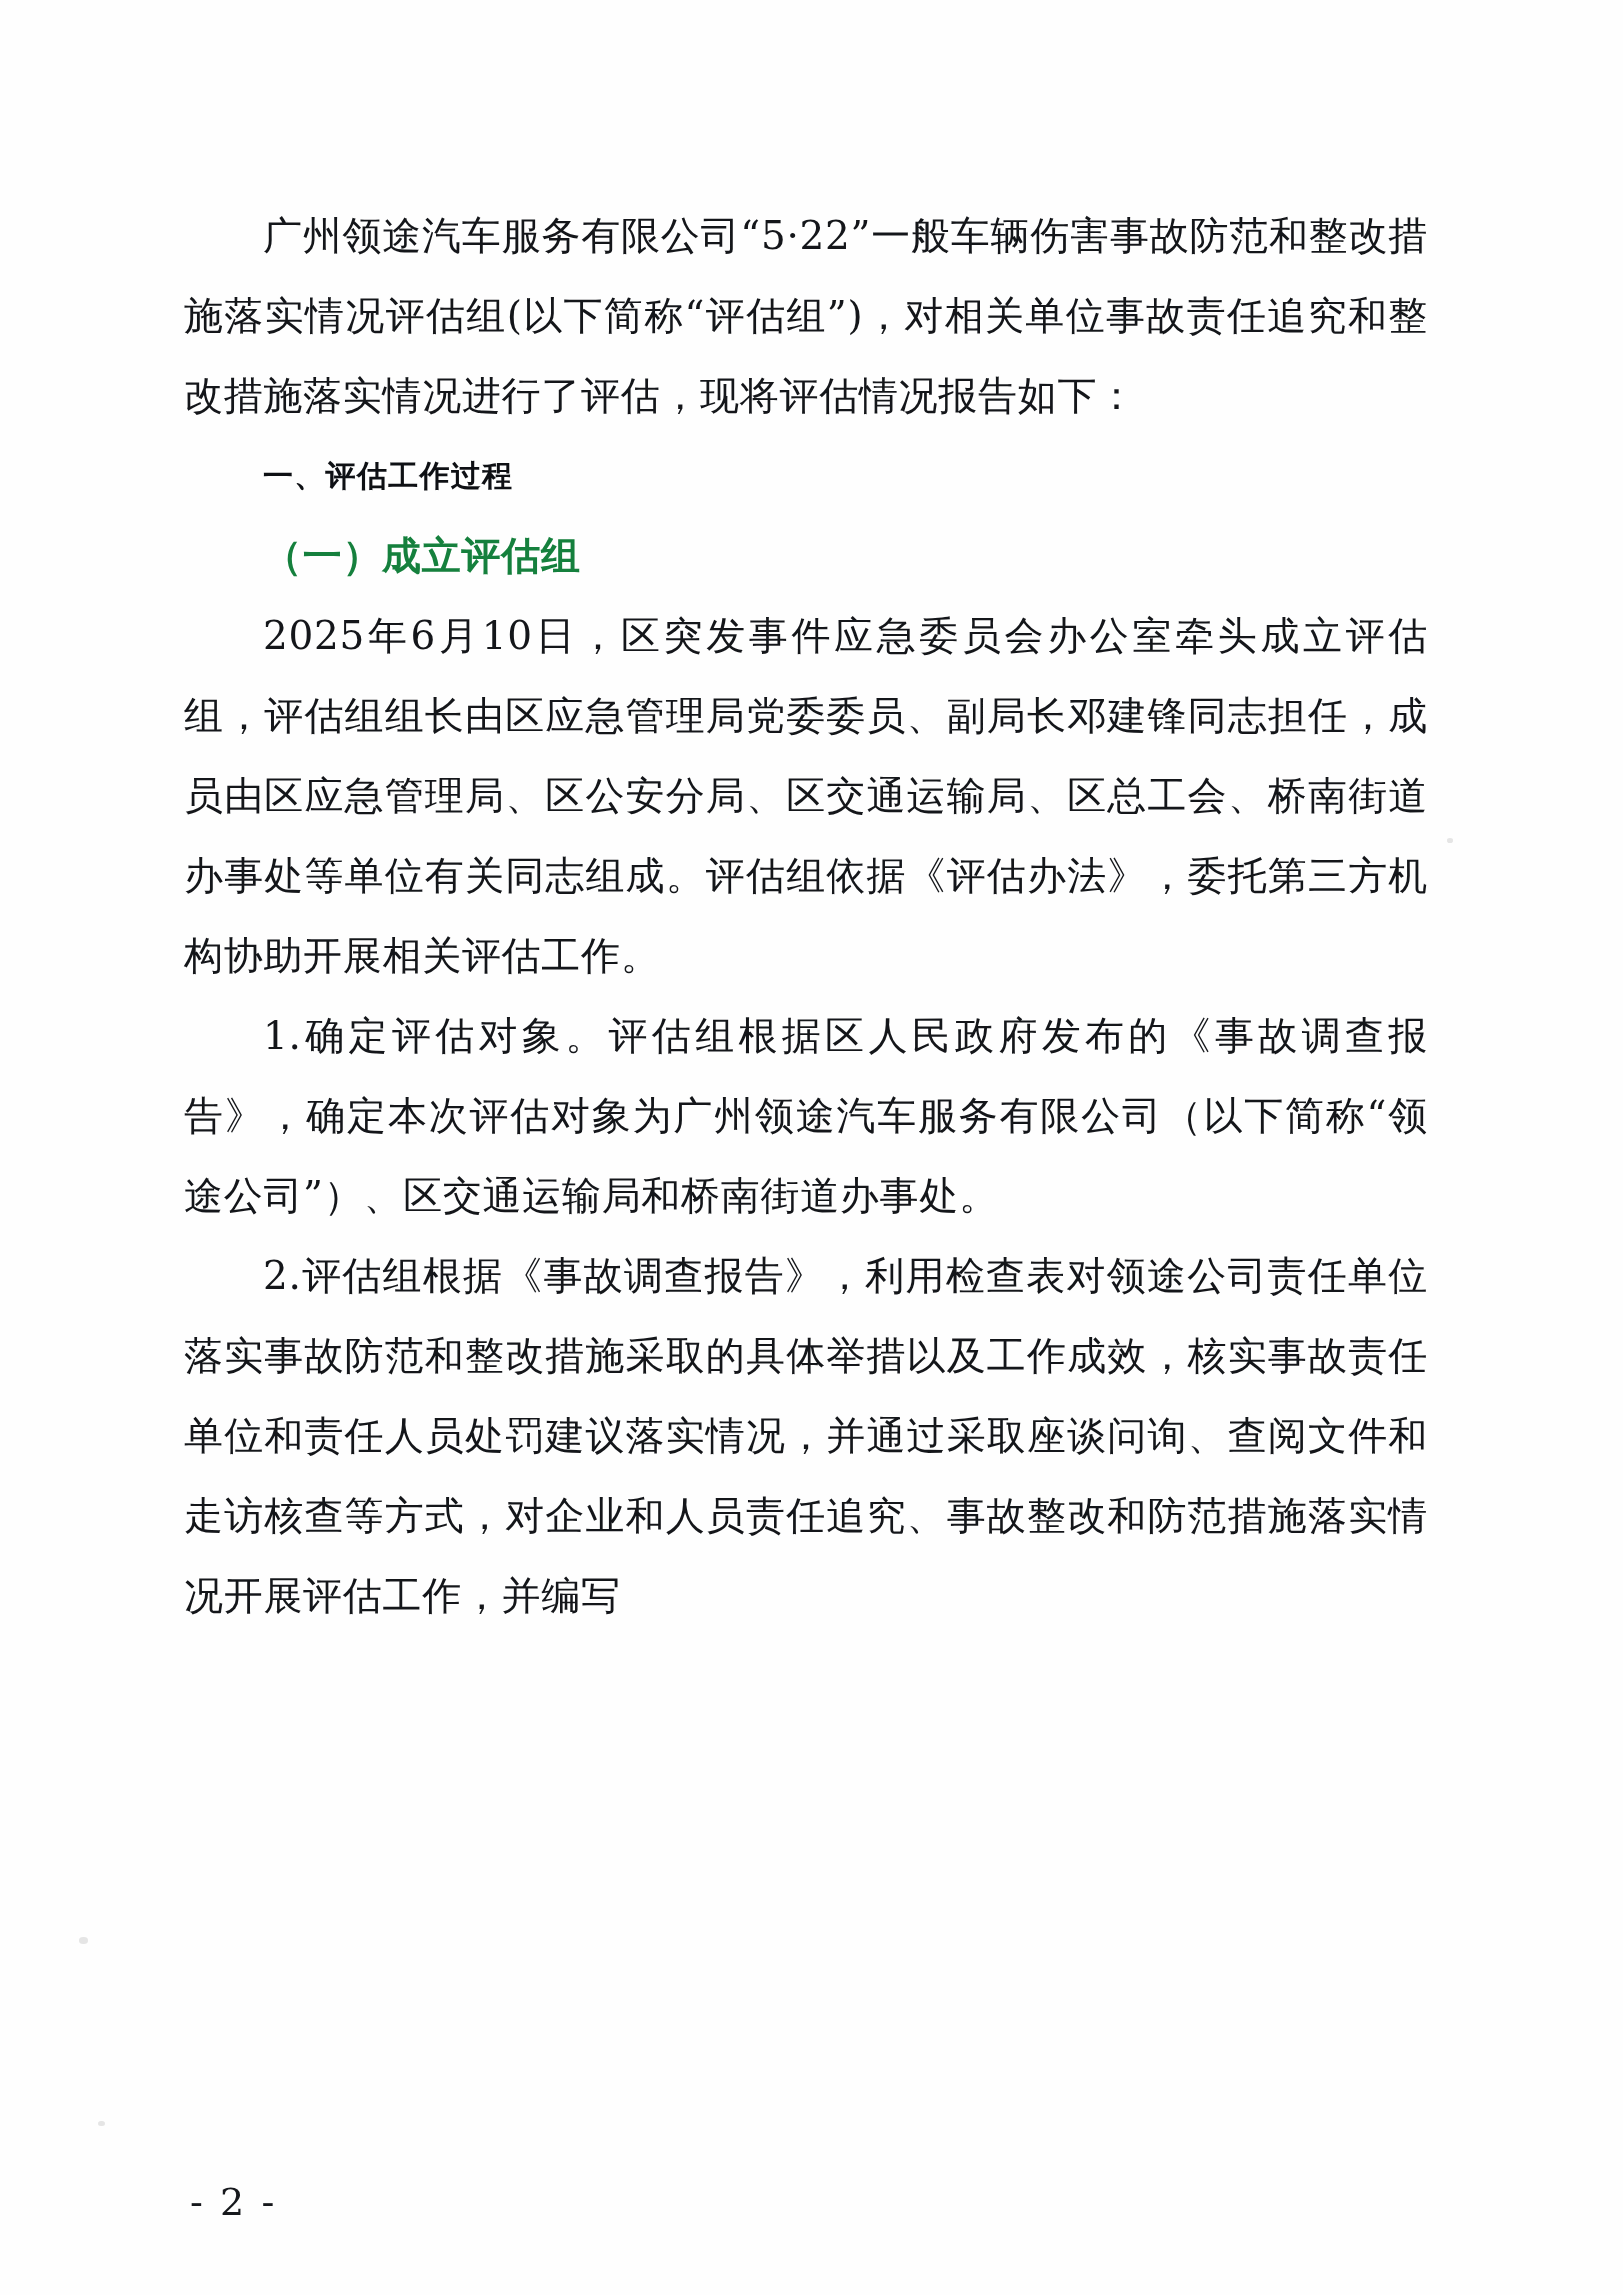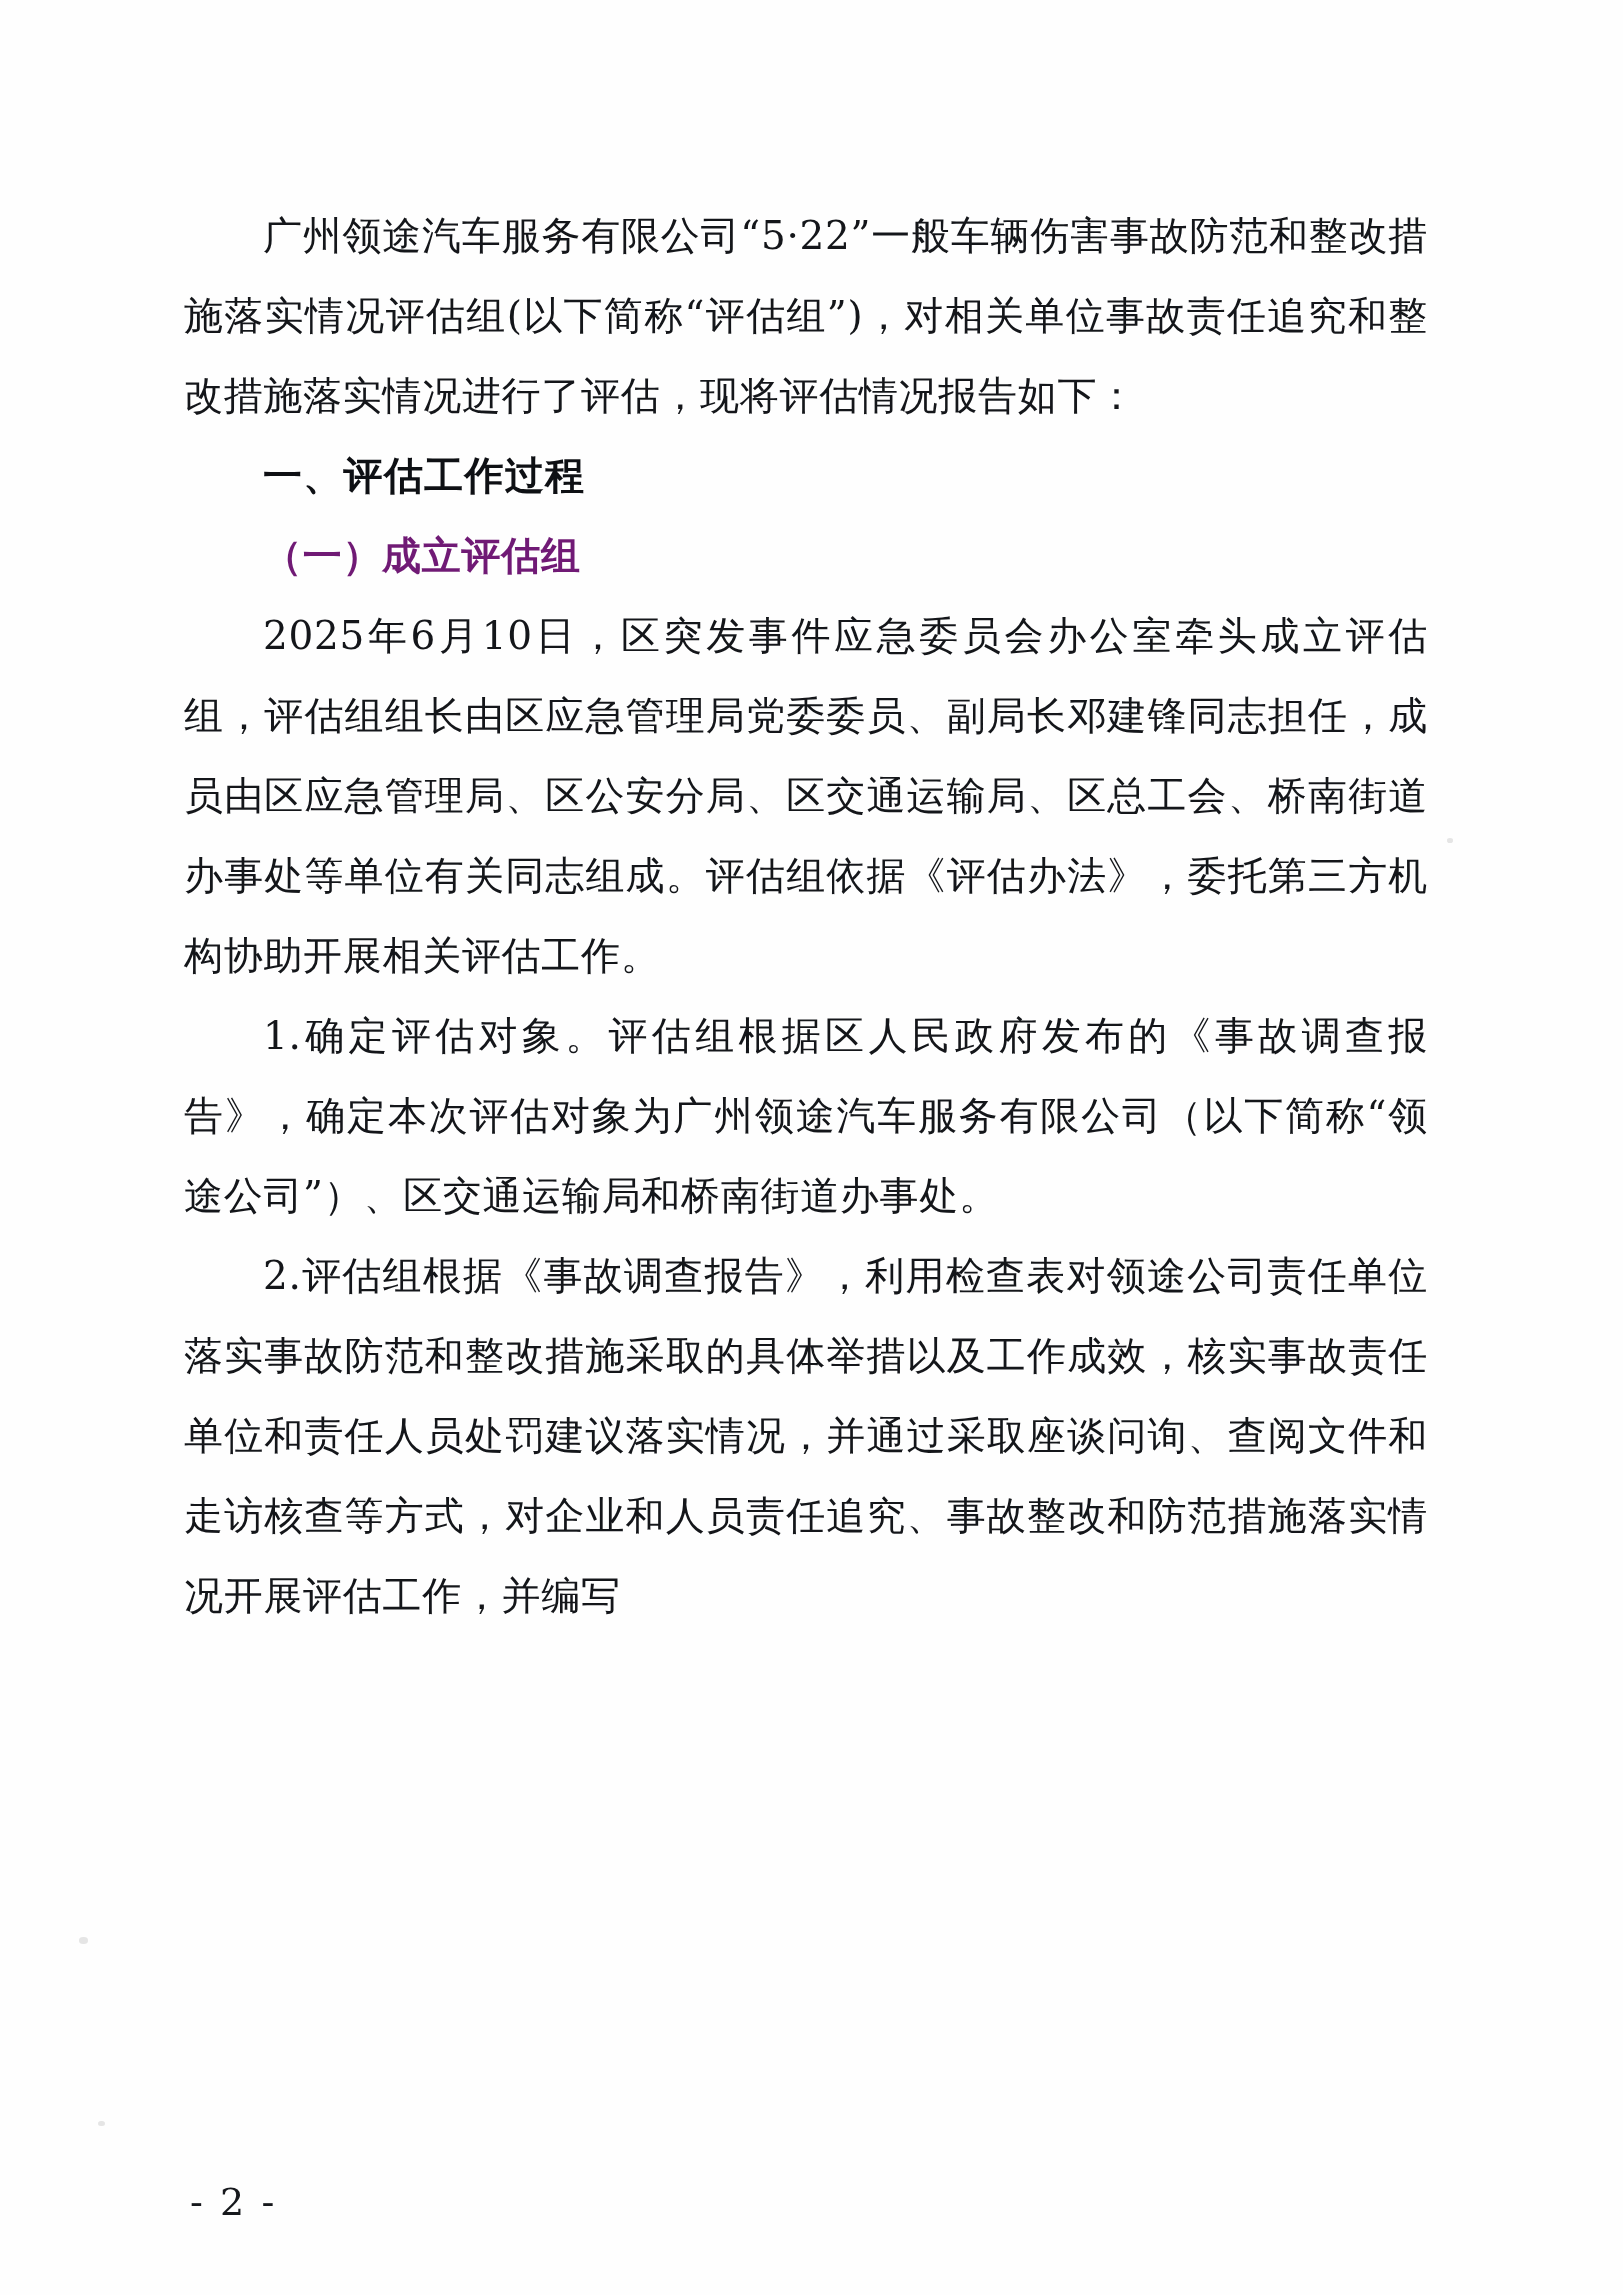--- a/index.html
+++ b/index.html
@@ -31,37 +31,37 @@
     letter-spacing: 0.7px;
     text-align: justify;
     text-justify: inter-ideograph;
     margin: 0 0 0 0;
     color: #14161a;
   }
   .indent {
     text-indent: 79px;
   }
   .heading {
-    font-size: 39px;
+    font-size: 30px;
     line-height: 80px;
     font-weight: bold;
     letter-spacing: 1.3px;
     text-indent: 79px;
     margin: 0;
     color: #0e1014;
     font-family: "DejaVu Sans", "Liberation Sans", sans-serif;
   }
   .subheading {
     font-size: 39px;
     line-height: 80px;
     font-weight: bold;
     letter-spacing: 0.7px;
     text-indent: 79px;
     margin: 0;
-    color: #701a75;
+    color: #15803d;
     font-family: "DejaVu Sans", "Liberation Sans", sans-serif;
   }
   .footer {
     position: absolute;
     left: 190px;
     bottom: 71px;
     font-size: 38px;
     letter-spacing: 2.6px;
     color: #16181c;
   }

